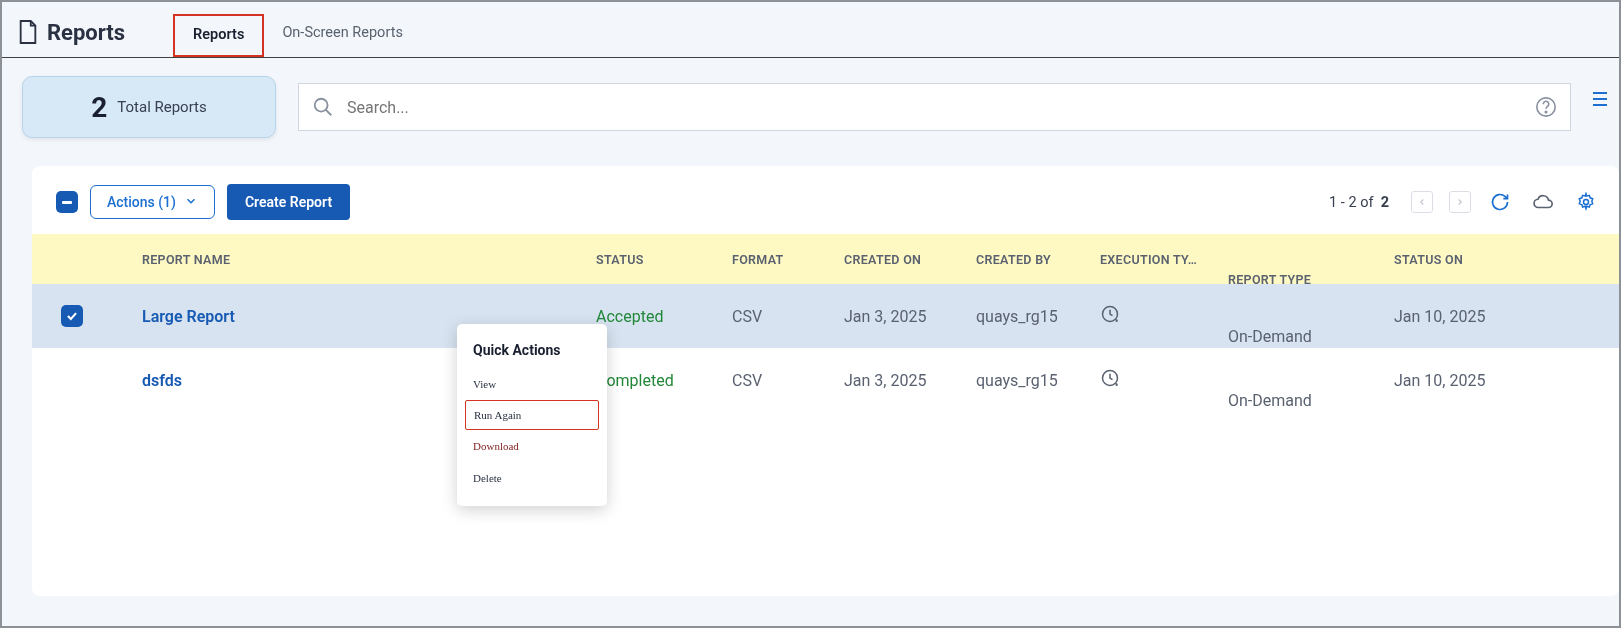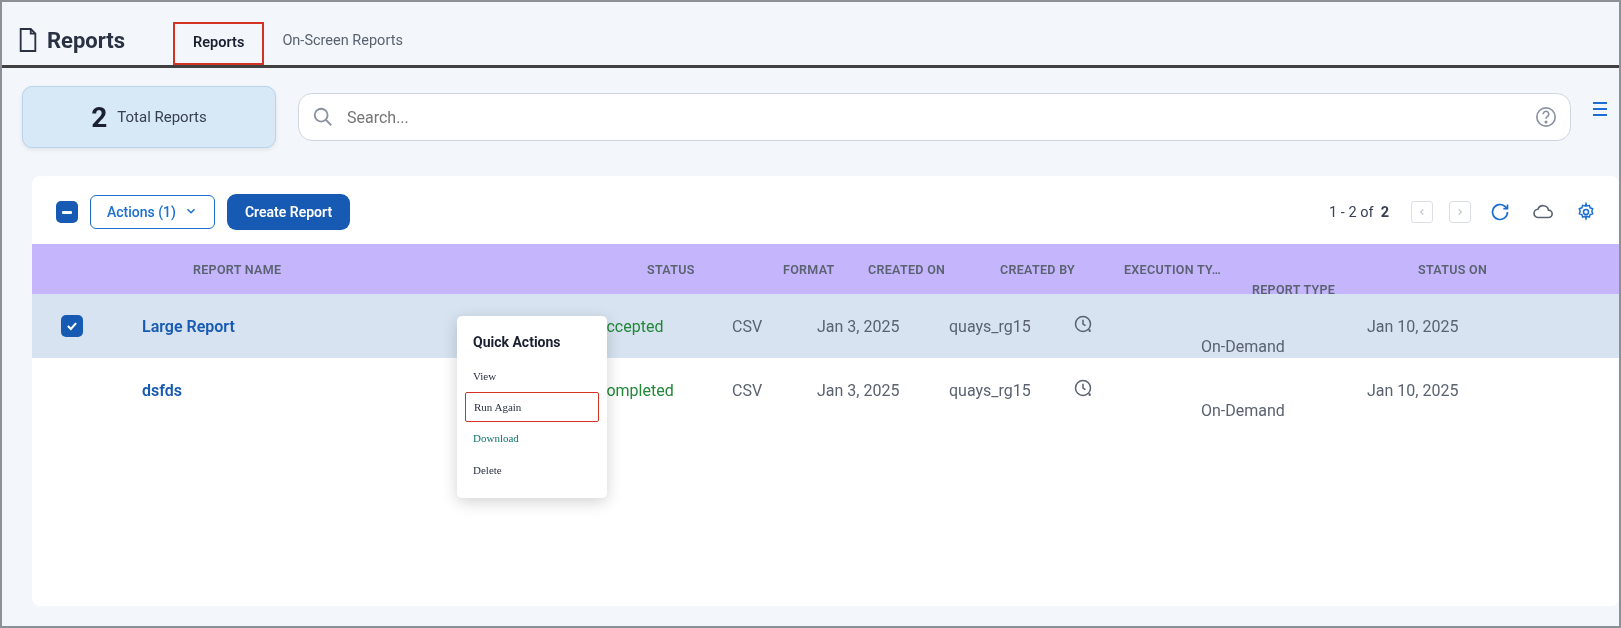--- a/index.html
+++ b/index.html
@@ -1,72 +1,72 @@
 <!DOCTYPE html>
 <html><head>
   <meta charset="utf-8">
   <style>
     * { box-sizing: border-box; margin: 0; padding: 0; font-family: -apple-system, BlinkMacSystemFont, "Segoe UI", Roboto, Arial, sans-serif; }
     body { background: #f3f7fb; width: 1621px; height: 628px; overflow: hidden; border: 2px solid #8c9198; position: relative; }
     
-    .header { display: flex; align-items: flex-end; height: 66px; background: #f3f7fb; border-bottom: 3px solid #404040; padding-left: 15px; }
+    .header { display: flex; align-items: flex-end; height: 56px; background: #f3f7fb; border-bottom: 1px solid #404040; padding-left: 15px; }
     .header-title { display: flex; align-items: center; gap: 8px; font-size: 22px; font-weight: 700; color: #2a3142; padding-bottom: 12px; margin-right: 48px; }
     .doc-icon { width: 22px; height: 26px; }
     .tabs { display: flex; gap: 0; align-self: flex-end; }
     .tab { padding: 10px 18px 12px; font-size: 14.5px; color: #5a6270; cursor: pointer; border-bottom: 3px solid transparent; }
     .tab.active { color: #1a2030; font-weight: 600; border: 2px solid #d43324; }
     
     .toolbar-row { display: flex; align-items: center; padding: 18px 8px 18px 20px; gap: 22px; }
     .total-card { width: 254px; height: 62px; background: #d7e9f7; border: 1px solid #b8d4ea; border-radius: 10px; display: flex; align-items: center; justify-content: center; gap: 10px; box-shadow: 0 2px 4px rgba(0,0,0,0.08); }
     .total-card-number { font-size: 28px; font-weight: 700; color: #1a2030; }
     .total-card-label { font-size: 15px; color: #384050; }
     .search-wrap { flex: 1; position: relative; }
-    .search-input { width: 100%; height: 48px; border: 1px solid #cfd6e0; border-radius: 14px; padding: 0 48px; font-size: 16px; color: #5a6270; outline: none; background: #fff; }
+    .search-input { width: 100%; height: 48px; border: 1px solid #cfd6e0; border-radius: 0; padding: 0 48px; font-size: 16px; color: #5a6270; outline: none; background: #fff; }
     .search-icon { position: absolute; left: 14px; top: 50%; transform: translateY(-50%); }
     .help-icon { position: absolute; right: 14px; top: 50%; transform: translateY(-50%); cursor: pointer; }
     .menu-toggle { width: 18px; display: flex; flex-direction: column; gap: 4px; padding-top: 16px; align-self: flex-start;}
     .menu-toggle span { height: 2px; background: #1a6fd1; width: 14px; }
     
     .table-card { background: #fff; margin: 10px 0 0 30px; border-radius: 8px; padding-top: 18px; min-height: 430px; position: relative; }
     .table-controls { display: flex; align-items: center; padding: 0 18px 14px 24px; gap: 12px; }
     .checkbox-indeterminate { width: 22px; height: 22px; background: #175ab4; border-radius: 5px; display: flex; align-items: center; justify-content: center; cursor: pointer; }
     .checkbox-indeterminate span { width: 10px; height: 3px; background: #fff; border-radius: 1px; }
     .actions-btn { display: flex; align-items: flex-start; gap: 8px; border: 1.5px solid #1a6fd1; color: #1a6fd1; background: #fff; border-radius: 6px; padding: 8px 16px; font-size: 14px; font-weight: 500; cursor: pointer; }
-    .create-btn { background: #175ab4; color: #fff; border: none; border-radius: 9px; padding: 10px 18px; font-size: 14px; font-weight: 600; cursor: pointer; }
+    .create-btn { background: #175ab4; color: #fff; border: none; border-radius: 4px; padding: 10px 18px; font-size: 14px; font-weight: 600; cursor: pointer; }
     .spacer { flex: 1; }
     .pagination-text { color: #384050; font-size: 14.5px; margin-right: 8px; }
     .pagination-text b { font-weight: 700; }
     .page-btn { width: 22px; height: 22px; border: 1px solid #b8c0cc; border-radius: 3px; display: flex; align-items: center; justify-content: center; cursor: pointer; margin: 0 2px; opacity: 0.5; }
     .icon-btn { cursor: pointer; margin: 0 5px; display: flex; align-items: center; }
     
-    .table-header { display: flex; background: #c4b5fd; height: 50px; align-items: center; padding-left: 60px; justify-content: center; }
+    .table-header { display: flex; background: #fef9c3; height: 50px; align-items: center; padding-left: 60px; }
     .th { font-size: 12.5px; font-weight: 600; color: #5a6270; letter-spacing: 0.3px; }
     .col-name { width: 504px; padding-left: 50px; }
     .col-status { width: 136px; }
-    .col-format { width: 85px; }
+    .col-format { width: 112px; }
     .col-created-on { width: 132px; }
     .col-created-by { width: 124px; }
     .col-exec { width: 128px; }
     .col-report-type { width: 166px; margin-top: 40px; }
     .col-expires { width: 150px; }
     
     .table-row { display: flex; align-items: center; height: 64px; padding-left: 20px; }
     .table-row.selected { background: #d7e3f0; }
     .row-checkbox { width: 40px; display: flex; justify-content: center; }
     .checkbox-checked { width: 22px; height: 22px; background: #175ab4; border-radius: 5px; display: flex; align-items: center; justify-content: center; }
     .checkbox-empty { width: 22px; height: 22px; }
     .td { font-size: 16px; color: #5a6270; }
     .report-link { color: #175ab4; font-weight: 600; cursor: pointer; }
     .status-accepted, .status-completed { color: #218739; font-weight: 400; }
     
-    .context-menu { position: absolute; top: 314px; left: 455px; width: 150px; background: #fff; border-radius: 5px; box-shadow: 0 4px 16px rgba(0,0,0,0.18); padding: 12px 0; z-index: 100; }
+    .context-menu { position: absolute; top: 322px; left: 455px; width: 150px; background: #fff; border-radius: 5px; box-shadow: 0 4px 16px rgba(0,0,0,0.18); padding: 12px 0; z-index: 100; }
     .context-title { font-size: 14px; font-weight: 700; color: #1a2030; padding: 6px 16px 10px; }
     .context-item { font-size: 11px; color: #2a3142; padding: 10px 16px; cursor: pointer; font-family: Liberation Serif, serif; }
     .context-item.highlighted { border: 1.5px solid #d43324; margin: 0 8px; padding: 8px 8px; border-radius: 2px; }
-    .context-item.disabled { color: #0f766e; cursor: default; }
+    .context-item.disabled { color: #7f1d1d; cursor: default; }
   </style>
 </head>
 <body>
 
 <div class="header">
   <div class="header-title">
     <svg class="doc-icon" viewBox="0 0 24 28" fill="none" stroke="#2a3142" stroke-width="2">
         <path d="M4 2h11l5 5v19H4z"></path>
         <path d="M15 2v5h5"></path>
       </svg>

